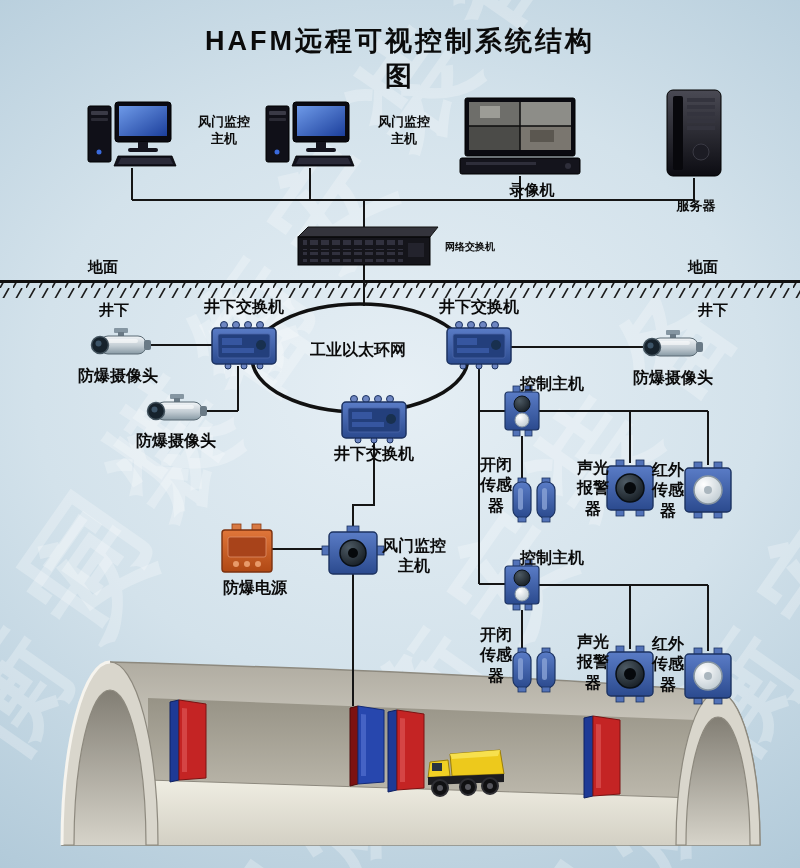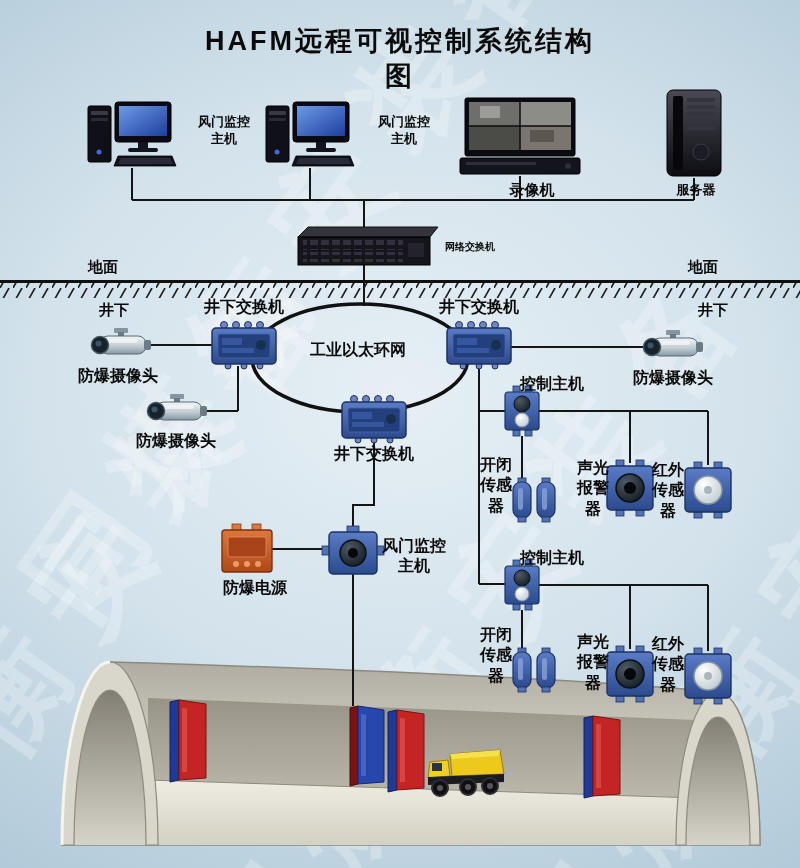--- a/index.html
+++ b/index.html
@@ -364,21 +364,21 @@
       </g>
   </svg>
 
   <div class="lbl c title" style="left:400px;top:24px">HAFM远程可视控制系统结构图</div>
 
   <div class="lbl c" style="left:224px;top:114px;font-size:13px">风门监控
 主机</div>
   <div class="lbl c" style="left:404px;top:114px;font-size:13px">风门监控
 主机</div>
   <div class="lbl c" style="left:532px;top:180px;font-size:15px">录像机</div>
-  <div class="lbl c" style="left:696px;top:182px;font-size:13px">服务器</div>
+  <div class="lbl c" style="left:696px;top:198px;font-size:13px">服务器</div>
   <div class="lbl c" style="left:470px;top:241px;font-size:10px">网络交换机</div>
 
   <div class="lbl c" style="left:103px;top:257px;font-size:15px">地面</div>
   <div class="lbl c" style="left:703px;top:257px;font-size:15px">地面</div>
   <div class="lbl c" style="left:114px;top:300px;font-size:15px">井下</div>
   <div class="lbl c" style="left:713px;top:300px;font-size:15px">井下</div>
 
   <div class="lbl c" style="left:358px;top:340px;font-size:16px">工业以太环网</div>
   <div class="lbl c" style="left:244px;top:297px">井下交换机</div>
   <div class="lbl c" style="left:479px;top:297px">井下交换机</div>

